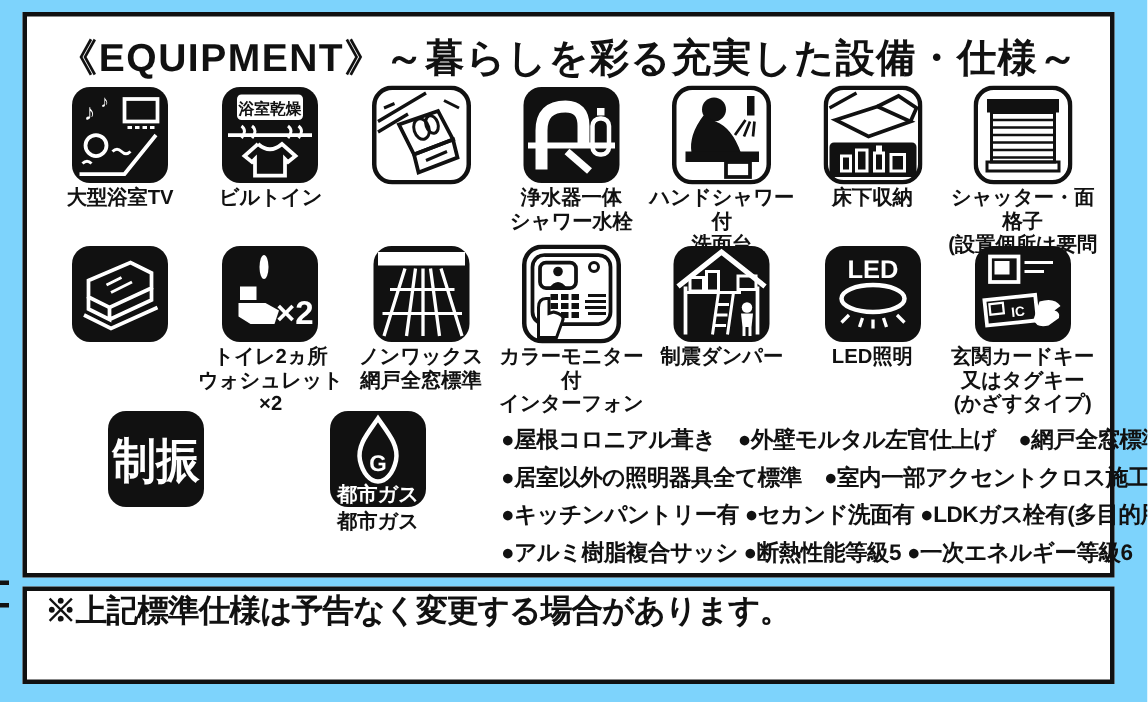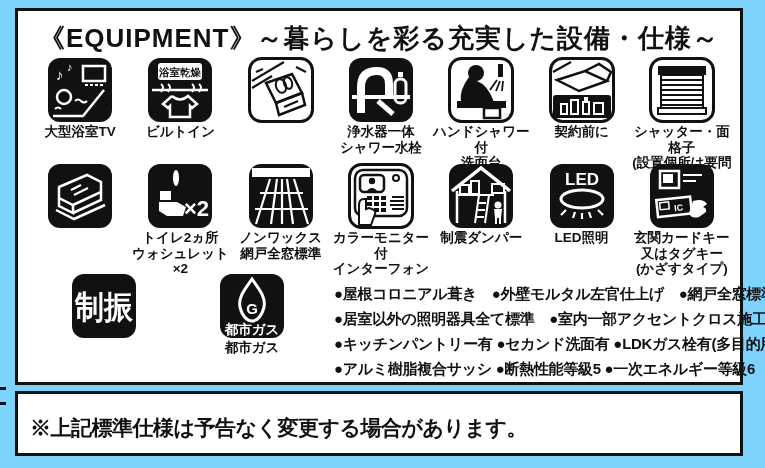--- a/index.html
+++ b/index.html
@@ -2,21 +2,21 @@
 <html><head>
 <meta charset="utf-8">
 <style>
   html,body{margin:0;padding:0;background:#fff;}
   .stage{position:relative;width:765px;height:468px;background:#7dd3fc;overflow:hidden;
          font-family:Liberation Sans, sans-serif;color:#111;}
   .main-box{position:absolute;left:15px;top:8px;width:728px;height:377px;
             border:3px solid #111;box-sizing:border-box;background:#fff;}
   .notes-box{position:absolute;left:15px;top:391px;width:728px;height:65px;
              border:3px solid #111;box-sizing:border-box;background:#fff;
-             padding:20px 12px 0 12px;}
+             padding:0 12px 0 12px;}
   .title{position:absolute;top:10px;left:0;right:0;text-align:center;
          font-size:26px;font-weight:700;letter-spacing:1px;white-space:nowrap;}
   .row{position:absolute;left:12px;right:8px;display:flex;}
   .row-1{top:46px;}
   .row-2{top:152px;}
   .row-3{top:262px;}
   .cell{flex:1 1 0;display:flex;flex-direction:column;align-items:center;min-width:0;}
   .cell .lbl{margin-top:1px;font-size:13.5px;font-weight:700;line-height:1.16;
              text-align:center;white-space:pre-line;}
   .r3-left{display:flex;width:296px;flex:0 0 296px;}
@@ -113,21 +113,21 @@
           <rect x="1.5" y="1.5" width="63" height="63" rx="12" fill="#fff" stroke="#111" stroke-width="3"></rect>
           <path d="M4 15 L22 5" stroke="#111" stroke-width="2.2"></path>
           <path d="M8 23 L36 14 L58 24 L30 34 Z" fill="none" stroke="#111" stroke-width="2.5"></path>
           <path d="M36 14 L50 7 L62 15 L58 24" fill="none" stroke="#111" stroke-width="2.5"></path>
           <rect x="4" y="38" width="58" height="23" rx="3" fill="#111"></rect>
           <rect x="12" y="47" width="6" height="10" fill="none" stroke="#fff" stroke-width="2"></rect>
           <rect x="22" y="43" width="7" height="14" fill="none" stroke="#fff" stroke-width="2"></rect>
           <path d="M34 45 h6 v12 h-6 z M36 41 h2 v4 h-2 z" fill="none" stroke="#fff" stroke-width="2"></path>
           <rect x="45" y="46" width="9" height="11" fill="none" stroke="#fff" stroke-width="2"></rect>
         </svg>
-        <div class="lbl">契約前に</div>
+        <div class="lbl">床下収納</div>
       </div>
 
       <div class="cell">
         <svg class="ic" width="66" height="66" viewBox="0 0 66 66">
           <rect x="1.5" y="1.5" width="63" height="63" rx="12" fill="#fff" stroke="#111" stroke-width="3"></rect>
           <rect x="9" y="9" width="48" height="9" fill="#111"></rect>
           <rect x="12" y="18" width="42" height="33" fill="none" stroke="#111" stroke-width="2"></rect>
           <path d="M12 23 h42 M12 28 h42 M12 33 h42 M12 38 h42 M12 43 h42 M12 48 h42" stroke="#111" stroke-width="1.8"></path>
           <rect x="9" y="51" width="48" height="6" fill="none" stroke="#111" stroke-width="2"></rect>
         </svg>

